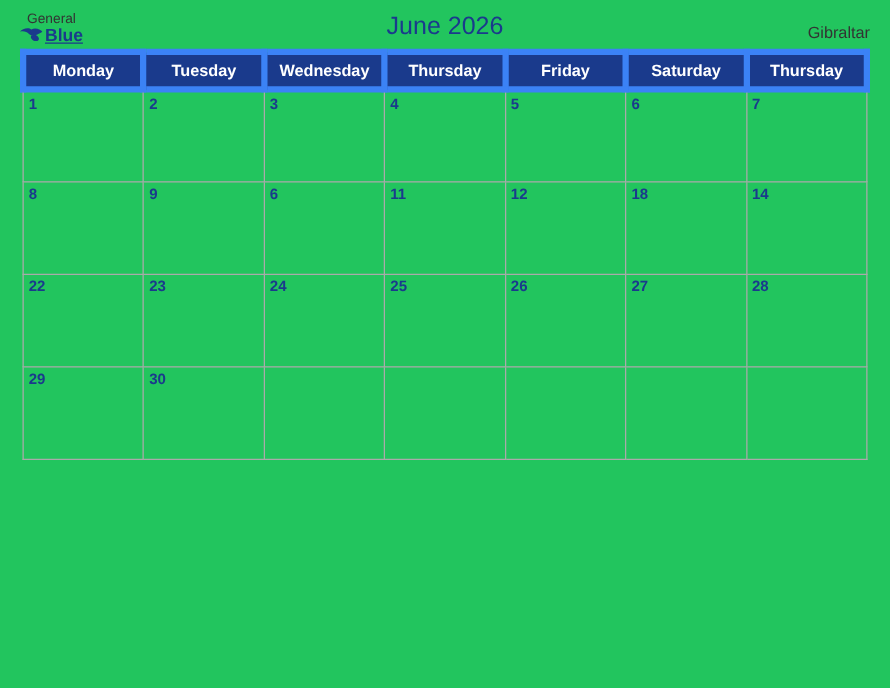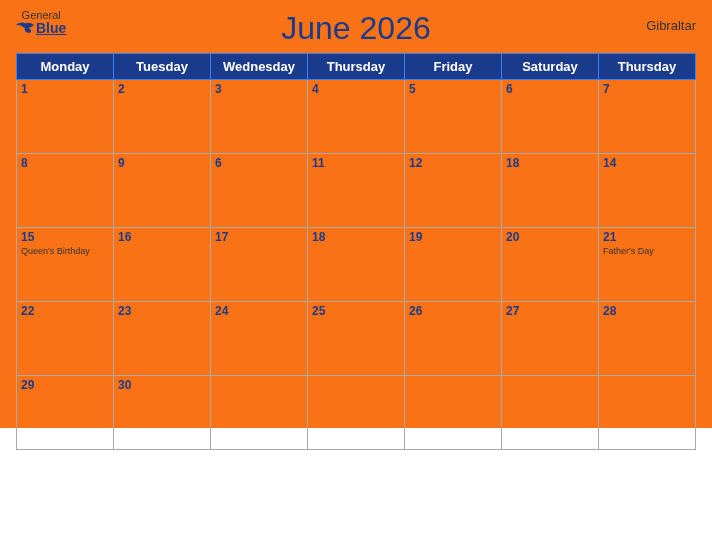--- a/index.html
+++ b/index.html
@@ -5,22 +5,22 @@
     * { box-sizing: border-box; margin: 0; padding: 0; }
     body {
       font-family: Arial, sans-serif;
       background: #fff;
       width: 712px;
       height: 550px;
       overflow: hidden;
     }
     .page {
       width: 712px;
-      height: 428px;
-      background: #f97316;
+      height: 550px;
+      background: #22c55e;
       padding: 10px 16px 10px 16px;
     }
     .header {
       display: flex;
       align-items: center;
       justify-content: center;
       position: relative;
       margin-bottom: 6px;
     }
     .logo {
@@ -44,21 +44,21 @@
       display: flex;
       align-items: center;
       gap: 2px;
       text-decoration: underline;
     }
     .logo-bird {
       width: 18px;
       height: 14px;
     }
     .title {
-      font-size: 32px;
+      font-size: 20px;
       color: #1a3a8c;
       font-weight: normal;
       text-align: center;
     }
     .region {
       position: absolute;
       right: 0;
       top: 8px;
       font-size: 13px;
       color: #333;
@@ -68,21 +68,21 @@
       border-collapse: collapse;
       border: 1px solid #aaa;
     }
     .calendar th {
       background-color: #1a3a8c;
       color: #fff;
       text-align: center;
       font-size: 13px;
       font-weight: bold;
       padding: 5px 2px;
-      border: 1px solid #3b82f6;
+      border: 5px solid #3b82f6;
     }
     .calendar td {
       border: 1px solid #aaa;
       vertical-align: top;
       padding: 2px 4px;
       width: calc(100% / 7);
       height: 74px;
       position: relative;
     }
     .day-number {
@@ -172,45 +172,20 @@
           </td>
           <td>
             <span class="day-number">18</span>
           </td>
           <td>
             <span class="day-number">14</span>
           </td>
         </tr>
         <tr>
           <td>
-            <span class="day-number">15</span>
-            <span class="event-text">Queen's Birthday</span>
-          </td>
-          <td>
-            <span class="day-number">16</span>
-          </td>
-          <td>
-            <span class="day-number">17</span>
-          </td>
-          <td>
-            <span class="day-number">18</span>
-          </td>
-          <td>
-            <span class="day-number">19</span>
-          </td>
-          <td>
-            <span class="day-number">20</span>
-          </td>
-          <td>
-            <span class="day-number">21</span>
-            <span class="event-text">Father's Day</span>
-          </td>
-        </tr>
-        <tr>
-          <td>
             <span class="day-number">22</span>
           </td>
           <td>
             <span class="day-number">23</span>
           </td>
           <td>
             <span class="day-number">24</span>
           </td>
           <td>
             <span class="day-number">25</span>

